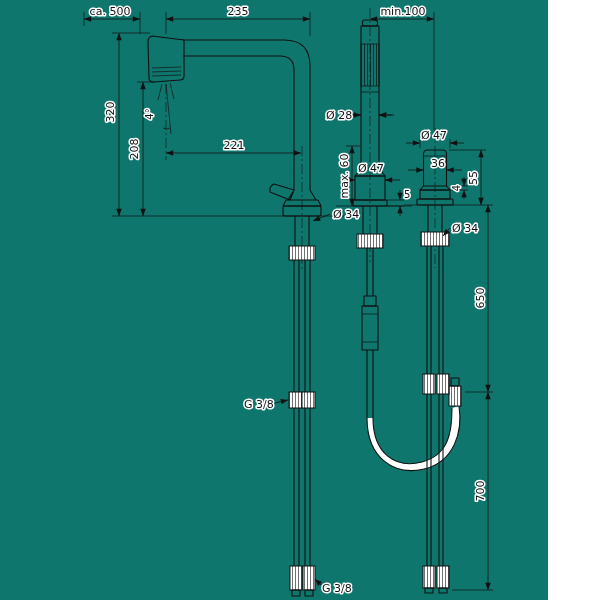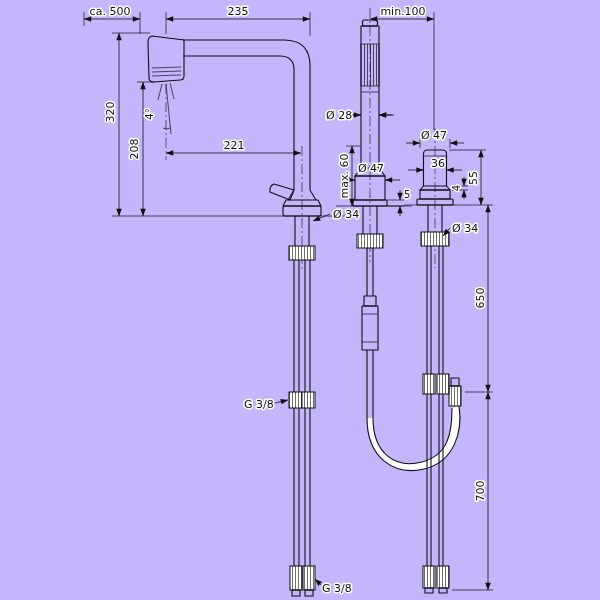--- a/index.html
+++ b/index.html
@@ -1,16 +1,16 @@
 <!DOCTYPE html>
 <html><head>
 <meta charset="utf-8">
 <style>
   html,body{margin:0;padding:0;background:#ffffff;}
-  .stage{width:600px;height:600px;background:#c4b5fd;position:relative;overflow:hidden;}
+  .stage{width:548px;height:600px;background:#0f766e;position:relative;overflow:hidden;}
   svg{display:block;}
   .ln{fill:none;stroke:#111;stroke-width:1.1;stroke-linejoin:round;}
   .thin{fill:none;stroke:#111;stroke-width:0.7;}
   .dim{fill:none;stroke:#111;stroke-width:0.8;}
   .cl{fill:none;stroke:#111;stroke-width:0.6;stroke-dasharray:10 3 2 3;}
   text{font:11px "DejaVu Sans", sans-serif;fill:#111;paint-order:stroke;stroke:#fff;stroke-width:3px;stroke-linejoin:round;}
   .sm{font-size:10px;}
   .mid{text-anchor:middle;}
 </style>
 </head>

